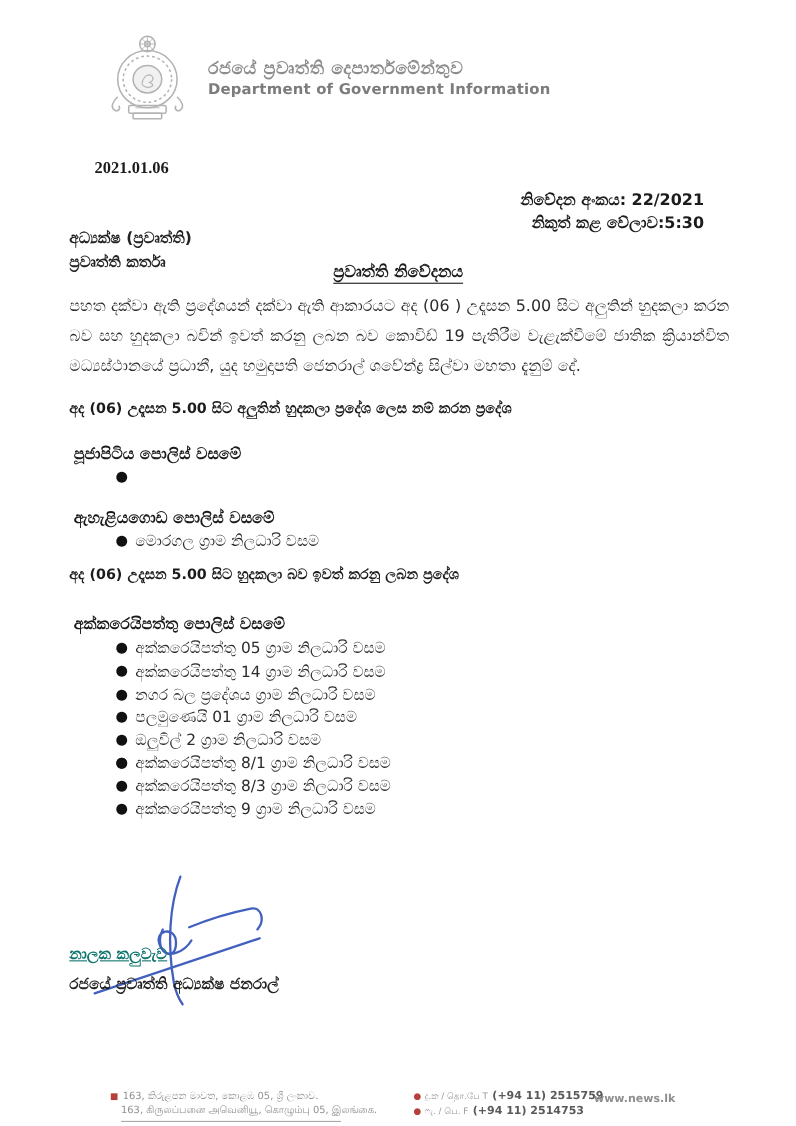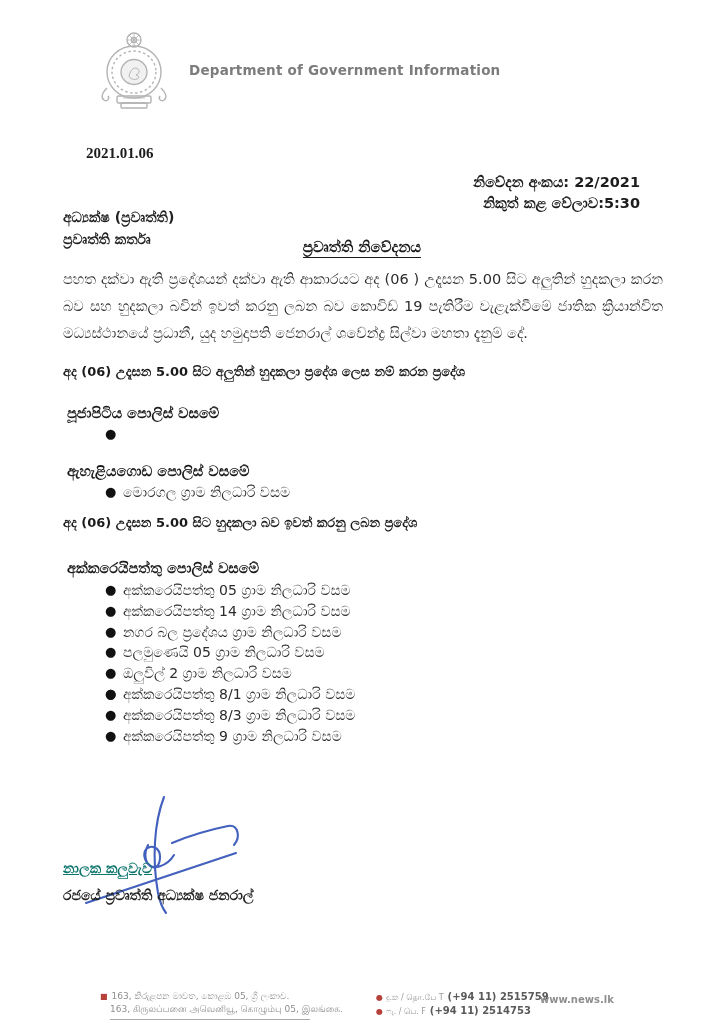--- a/index.html
+++ b/index.html
@@ -65,20 +65,21 @@
         <ellipse cx="41" cy="42" rx="13" ry="12.5" fill="#f1f1f1"></ellipse>
         <path d="M36 46 c2-8 6-9 9-7 c2 2 1 5-2 6 c3 1 4 3 1 4 c-3 1-7 0-8-3" stroke-width="1"></path>
         <path d="M14 58 c-4 4-7 9-3 12 c3 2 6-1 4-4"></path>
         <path d="M68 58 c4 4 7 9 3 12 c-3 2-6-1-4-4"></path>
         <rect x="24" y="66" width="34" height="7" rx="1.5"></rect>
         <rect x="28" y="73" width="26" height="5" rx="1"></rect>
         <path d="M30 68 h22" stroke-width="0.8"></path>
       </g>
     </svg>
     <div class="dept-lines">
+      <div class="dept-si">රජයේ ප්‍රවෘත්ති දෙපාර්තමේන්තුව</div>
       <div class="dept-en">Department of Government Information</div>
     </div>
   </div>
 
   <div class="date-line">2021.01.06</div>
 
   <div class="meta-right">
     <div>නිවේදන අංකය: 22/2021</div>
     <div>නිකුත් කළ වේලාව:5:30</div>
   </div>
@@ -106,21 +107,21 @@
     <li><span class="dot">●</span><span>මොරගල ග්‍රාම නිලධාරි වසම</span></li>
   </ul>
 
   <h2 class="sec-heading" style="top:515px;">අද (06) උදෑසන 5.00 සිට හුදකලා බව ඉවත් කරනු ලබන ප්‍රදේශ</h2>
 
   <h3 class="sub-heading" style="top:556px;">අක්කරෙයිපත්තු පොලිස් වසමේ</h3>
   <ul class="blist" style="top:580px;">
     <li><span class="dot">●</span><span>අක්කරෙයිපත්තු 05 ග්‍රාම නිලධාරි වසම</span></li>
     <li><span class="dot">●</span><span>අක්කරෙයිපත්තු 14 ග්‍රාම නිලධාරි වසම</span></li>
     <li><span class="dot">●</span><span>නගර බල ප්‍රදේශය ග්‍රාම නිලධාරි වසම</span></li>
-    <li><span class="dot">●</span><span>පලමුණෙයි 05 ග්‍රාම නිලධාරි වසම</span></li>
+    <li><span class="dot">●</span><span>පලමුණෙයි 01 ග්‍රාම නිලධාරි වසම</span></li>
     <li><span class="dot">●</span><span>ඔලුවිල් 2 ග්‍රාම නිලධාරි වසම</span></li>
     <li><span class="dot">●</span></li>
     <li><span class="dot">●</span><span>අක්කරෙයිපත්තු 8/1 ග්‍රාම නිලධාරි වසම</span></li>
     <li><span class="dot">●</span><span>අක්කරෙයිපත්තු 8/3 ග්‍රාම නිලධාරි වසම</span></li>
     <li><span class="dot">●</span><span>අක්කරෙයිපත්තු 9 ග්‍රාම නිලධාරි වසම</span></li>
   </ul>
 
   <svg class="sig-svg" viewBox="0 0 250 122">
     <g fill="none" stroke="#2e4fb6" stroke-width="2.1" stroke-linecap="round" opacity="0.9">
       <path d="M96 4 C86 30 84 66 90 100 C92 110 95 116 98 120"></path>

